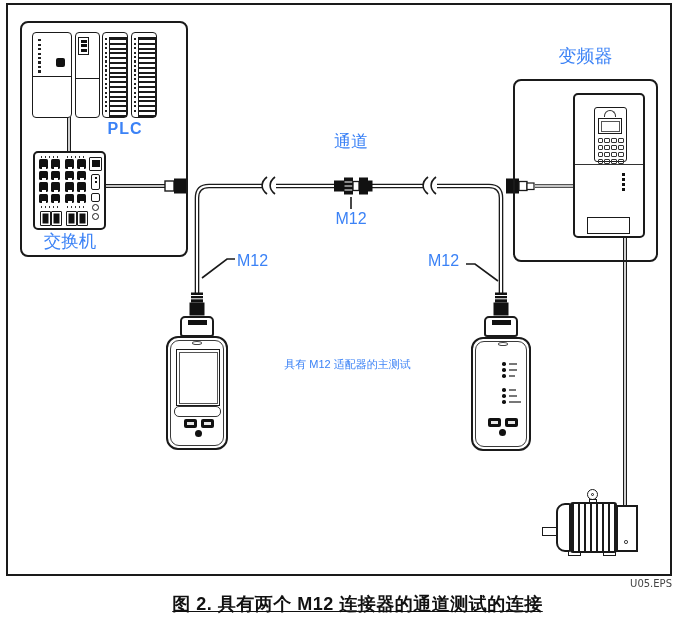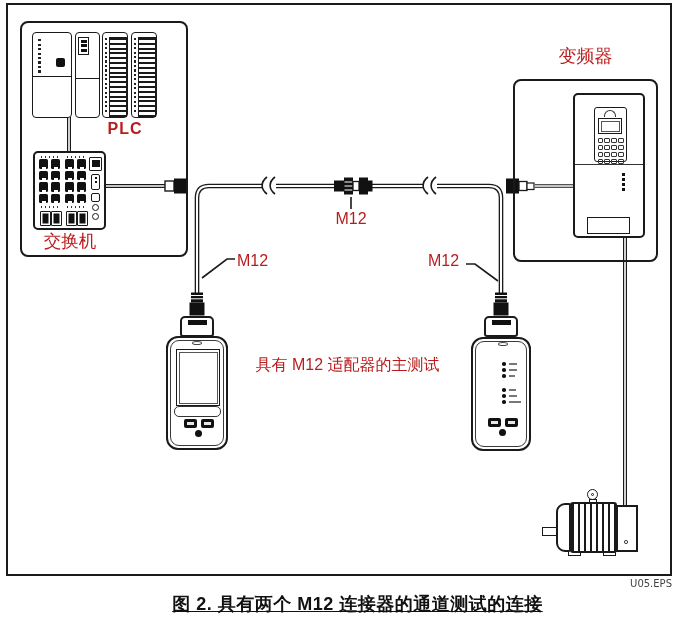--- a/index.html
+++ b/index.html
@@ -1,20 +1,20 @@
 <!DOCTYPE html>
 <html><head>
 <meta charset="utf-8">
 <style>
   html,body{margin:0;padding:0;background:#fff;}
   .stage{position:relative;width:681px;height:623px;background:#fff;overflow:hidden;
          font-family:"Liberation Sans","DejaVu Sans",sans-serif;color:#111;}
   .abs{position:absolute;box-sizing:border-box;}
   .outline{border:2px solid #1a1a1a;background:#fff;}
-  .lbl{white-space:nowrap;color:#b91c1c;}
+  .lbl{white-space:nowrap;color:#3b82f6;}
   .center{text-align:center;}
   svg{position:absolute;left:0;top:0;}
 
   
   .module{border:1.8px solid #1a1a1a;border-radius:4px;background:#fff;}
   .mod-div{position:absolute;left:0;right:0;height:0;border-top:1.3px solid #1a1a1a;}
   .dotcol{position:absolute;width:3px;background:repeating-linear-gradient(to bottom,#222 0 2px,transparent 2px 4.5px);}
   .slots{position:absolute;border:1px solid #1a1a1a;background:repeating-linear-gradient(to bottom,#1a1a1a 0 2px,#fff 2px 4.8px);}
 
   
@@ -215,20 +215,21 @@
           <div class="kpcell"></div>
       </div>
     </div>
     <div class="vdot" style="left:47px;top:78px;"></div>
     <div class="vdot" style="left:47px;top:83px;"></div>
     <div class="vdot" style="left:47px;top:88px;"></div>
     <div class="vdot" style="left:47px;top:93px;"></div>
     <div class="abs" style="left:12px;top:122px;width:43px;height:17px;border:1.5px solid #1a1a1a;"></div>
   </div>
 
+  <div class="abs lbl center" style="left:261px;top:130px;width:180px;font-size:17px;">通道</div>
   <div class="abs lbl center" style="left:326px;top:210px;width:50px;font-size:16px;">M12</div>
   <div class="abs lbl" style="left:237px;top:252px;font-size:16px;">M12</div>
   <div class="abs lbl" style="left:428px;top:252px;font-size:16px;">M12</div>
 
   <div class="abs adapter" style="left:180px;top:316px;width:34px;height:21px;">
     <div class="adband" style="left:6px;top:2px;width:19px;height:5px;"></div>
   </div>
   <div class="abs tester-body" style="left:166px;top:336px;width:62px;height:114px;">
     <div class="tester-inner"></div>
     <div class="abs" style="left:24px;top:2.5px;width:10px;height:4px;border:1px solid #444;border-radius:50%;"></div>
@@ -257,21 +258,21 @@
       <div class="ledlbl" style="left:36px;top:50px;width:7px;"></div>
     <div class="led" style="left:29px;top:55px;"></div>
       <div class="ledlbl" style="left:36px;top:56px;width:8px;"></div>
     <div class="led" style="left:29px;top:61px;"></div>
       <div class="ledlbl" style="left:36px;top:62px;width:12px;"></div>
     <div class="tbtn" style="left:15px;top:79px;"></div>
     <div class="tbtn" style="left:32px;top:79px;"></div>
     <div class="tdot" style="left:26px;top:90px;"></div>
   </div>
 
-  <div class="abs lbl center" style="left:240px;top:355px;width:215px;font-size:16px;line-height:19.5px;white-space:normal;">
+  <div class="abs lbl center" style="left:240px;top:355px;width:215px;font-size:11px;line-height:19.5px;white-space:normal;">
     <div>具有 M12 适配器的主测试</div>
   </div>
 
   <div class="abs" style="left:568px;top:549px;width:13px;height:7px;border:1.4px solid #1a1a1a;background:#fff;"></div>
   <div class="abs" style="left:603px;top:549px;width:13px;height:7px;border:1.4px solid #1a1a1a;background:#fff;"></div>
   <div class="abs" style="left:587px;top:489px;width:11px;height:11px;border:1.5px solid #1a1a1a;border-radius:50%;background:#fff;">
     <div class="abs" style="left:2.5px;top:2.5px;width:3px;height:3px;border:1px solid #1a1a1a;border-radius:50%;"></div>
   </div>
   <div class="abs" style="left:589px;top:499px;width:8px;height:4px;border:1.2px solid #1a1a1a;background:#fff;"></div>
   <div class="abs" style="left:542px;top:527px;width:17px;height:9px;border:1.5px solid #1a1a1a;background:#fff;"></div>

